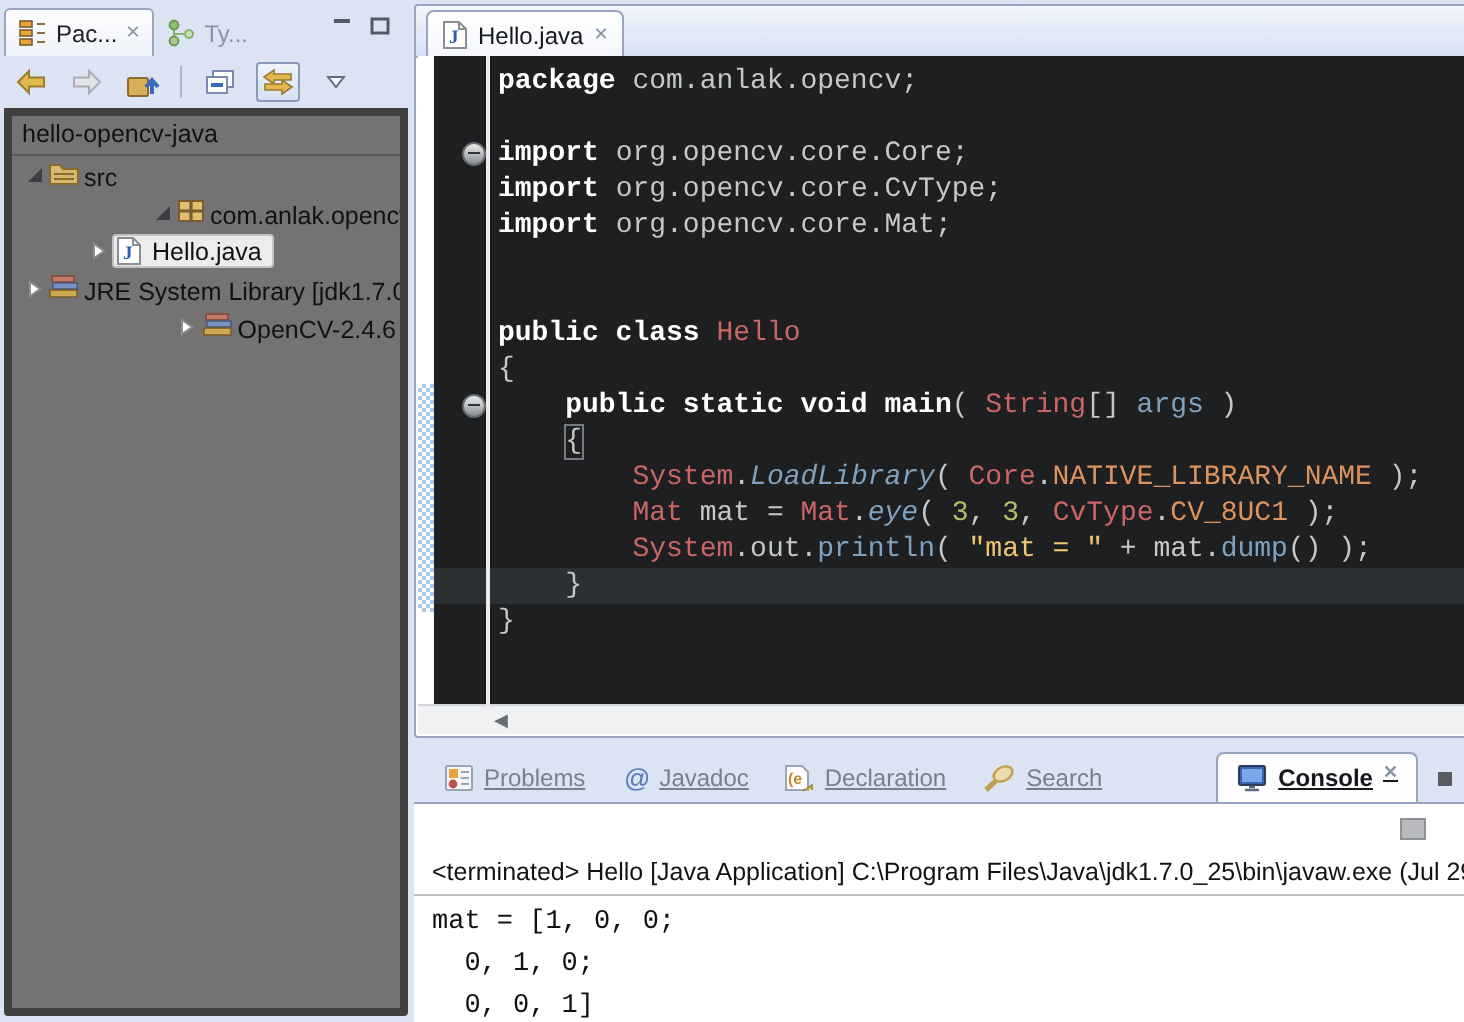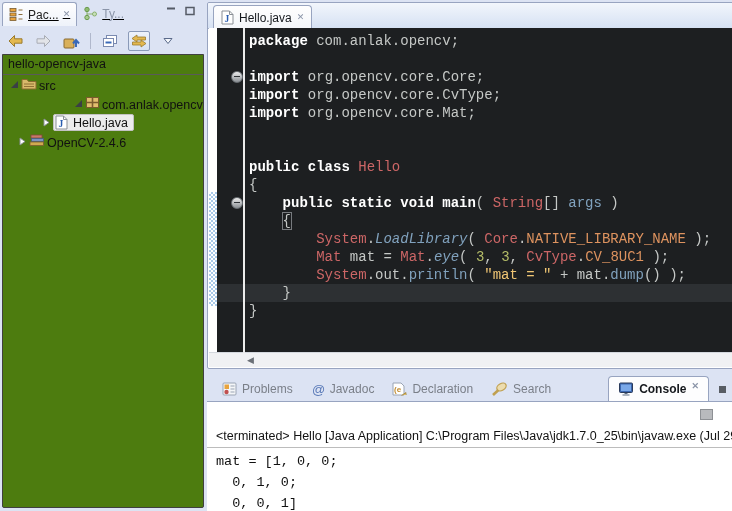--- a/index.html
+++ b/index.html
@@ -4,32 +4,32 @@
 <style>
   html,body{margin:0;padding:0;}
   body{
     position:relative;width:732px;height:511px;overflow:hidden;
     background:#dce3f3;font-family:"Liberation Sans",sans-serif;
     -webkit-font-smoothing:antialiased;
   }
   .icn{display:inline-flex;align-items:center;justify-content:center;flex:0 0 auto;}
   
   #left-panel{position:absolute;left:2px;top:2px;width:202px;height:506px;}
-  .lp-tabs{height:26px;display:flex;align-items:flex-start;text-decoration:underline;}
+  .lp-tabs{height:26px;display:flex;align-items:flex-end;}
   .vtab{display:flex;align-items:center;gap:4px;padding:4px 6px 4px 6px;font-size:12px;color:#8a94a8;cursor:default;}
   .vtab.active{background:linear-gradient(#fefefe,#eef2fa);border:1px solid #98a4c0;border-bottom:none;
     border-radius:3px 3px 0 0;color:#222;}
   .win-btns{margin-left:auto;display:flex;gap:8px;padding:0 8px 5px 0;}
   .tab-close{font-size:9px;color:#8a94a8;line-height:1;cursor:pointer;}
   .lp-toolbar{height:26px;display:flex;align-items:center;justify-content:flex-end;gap:8px;padding-right:26px;}
   .tbtn{display:inline-flex;align-items:center;justify-content:center;width:20px;height:18px;}
   .tbtn.pressed{border:1px solid #8a9ab8;border-radius:2px;background:linear-gradient(#eef3fb,#d6e1f3);}
   .tsep{width:1px;height:16px;background:#b0b8cc;margin:0 1px;}
-  .lp-body{position:absolute;top:52px;left:0;right:0;bottom:0;background:#4d7c0f;
-    border:1px solid #404040;border-radius:0 0 2px 2px;overflow:hidden;font-size:12.5px;color:#111;}
+  .lp-body{position:absolute;top:52px;left:0;right:0;bottom:0;background:#737373;
+    border:4px solid #404040;border-radius:0 0 2px 2px;overflow:hidden;font-size:12.5px;color:#111;}
   .proj-row{height:19px;line-height:19px;padding-left:5px;border-bottom:1px solid #5a5a5a;white-space:nowrap;}
   .tree-row{height:19px;display:flex;align-items:center;white-space:nowrap;overflow:hidden;}
   .tree-row .arrow{width:10px;display:inline-flex;justify-content:center;margin-right:2px;flex:0 0 auto;}
   .tree-row .lbl{padding:0 2px;}
   .tree-sel{display:flex;align-items:center;gap:3px;background:#ececec;border:1px solid #c2c2c2;
     border-radius:2px;padding:0 3px 0 1px;}
   
   #editor-panel{position:absolute;left:207px;top:2px;width:530px;height:365px;background:#fff;
     border:1px solid #98a4c0;border-radius:2px;}
   .ed-tabs{height:25px;background:linear-gradient(#f2f6fc,#d6e1f3);border-bottom:1px solid #a8b2ca;
@@ -59,21 +59,21 @@
   .tk-n{color:#b5bd68;}
   .tk-s{color:#f0c674;}
   .tk-p{color:#c5c8c6;text-align:center;}
   .tk-b{color:#c5c8c6;outline:1px solid #777a7e;}
   .ed-hscroll{position:absolute;left:1px;right:1px;bottom:1px;height:14px;background:#f0f1f3;
     border-top:1px solid #d4d8de;}
   .hs-arrow{position:absolute;left:38px;top:2px;font-size:9px;color:#6a6f76;}
   
   #bottom-panel{position:absolute;left:207px;top:374px;width:530px;height:140px;}
   .bp-tabs{height:27px;display:flex;align-items:flex-end;padding-left:6px;}
-  .btab{display:flex;gap:5px;padding:5px 9px;font-size:12px;color:#7a7f88;white-space:nowrap;}
+  .btab{display:flex;gap:5px;padding:5px 9px;font-size:12px;color:#7a7f88;white-space:nowrap;text-decoration:underline;}
   .btab.active{background:#fdfdfe;border:1px solid #98a4c0;border-bottom:none;border-radius:4px 4px 0 0;
     color:#15181d;font-weight:bold;margin-left:48px;}
   .bp-body{position:absolute;top:27px;left:0;right:0;bottom:-4px;background:#fff;border-top:1px solid #98a4c0;}
   .console-frag{position:absolute;left:493px;top:7px;width:11px;height:9px;background:#b8babd;border:1px solid #8d9094;}
   .console-status{margin-top:27px;padding:0 0 4px 9px;font-size:12.5px;color:#121212;
     border-bottom:1px solid #bcbcbc;white-space:nowrap;}
   .console-out{padding:3px 0 0 9px;font-family:"Liberation Mono","DejaVu Sans Mono",monospace;
     font-size:13.5px;line-height:21px;color:#111;}
   .console-out div{white-space:pre;}
 </style>
@@ -209,21 +209,35 @@
             <span class="icn">
               <svg width="13" height="15">
                 <path d="M1 1 H8.5 L12 4.5 V14 H1 Z" fill="#ffffff" stroke="#8a8f96"></path>
                 <path d="M8.5 1 V4.5 H12" fill="none" stroke="#8a8f96"></path>
                 <text x="3.5" y="11.5" font-size="9.5" font-weight="bold" fill="#2a5db0" font-family="Liberation Serif,serif">J</text>
               </svg>
             </span>
             <span class="lbl">Hello.java</span>
           </span>
         </div>
-        <div class="tree-row" style="padding-left: 14px;">
+        <div class="tree-row" style="padding-left: 6px;">
+          <span class="arrow">
+            <svg width="9" height="9">
+              <path d="M2 1 L7 4.5 L2 8 Z" fill="#ffffff" stroke="#8a8f96"></path>
+            </svg>
+          </span>
+          <span><span class="icn">
+              <svg width="16" height="14">
+                <rect x="2" y="2" width="11" height="3" fill="#c87a6a" stroke="#80493a" stroke-width="0.8"></rect>
+                <rect x="2.5" y="5.5" width="12" height="3" fill="#7a92c0" stroke="#4a5c80" stroke-width="0.8"></rect>
+                <rect x="1" y="9" width="13.5" height="3.5" fill="#d0aa50" stroke="#7a5c2e" stroke-width="0.8"></rect>
+              </svg>
+            </span><span class="lbl">JRE System Library [jdk1.7.0</span></span>
+        </div>
+        <div class="tree-row" style="padding-left: 4px; justify-content: flex-end;">
           <span class="arrow">
             <svg width="9" height="9">
               <path d="M2 1 L7 4.5 L2 8 Z" fill="#ffffff" stroke="#8a8f96"></path>
             </svg>
           </span>
           <span><span class="icn">
               <svg width="16" height="14">
                 <rect x="2" y="2" width="11" height="3" fill="#c87a6a" stroke="#80493a" stroke-width="0.8"></rect>
                 <rect x="2.5" y="5.5" width="12" height="3" fill="#7a92c0" stroke="#4a5c80" stroke-width="0.8"></rect>
                 <rect x="1" y="9" width="13.5" height="3.5" fill="#d0aa50" stroke="#7a5c2e" stroke-width="0.8"></rect>

